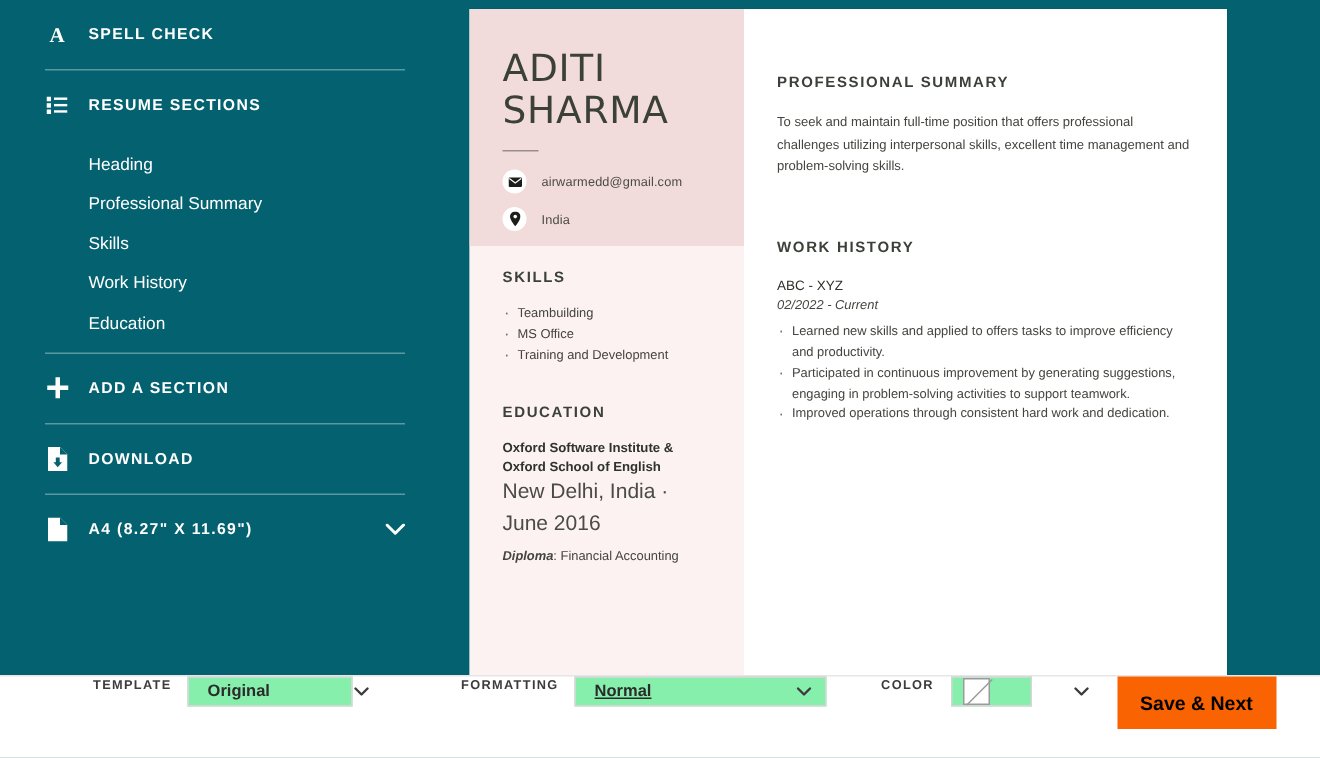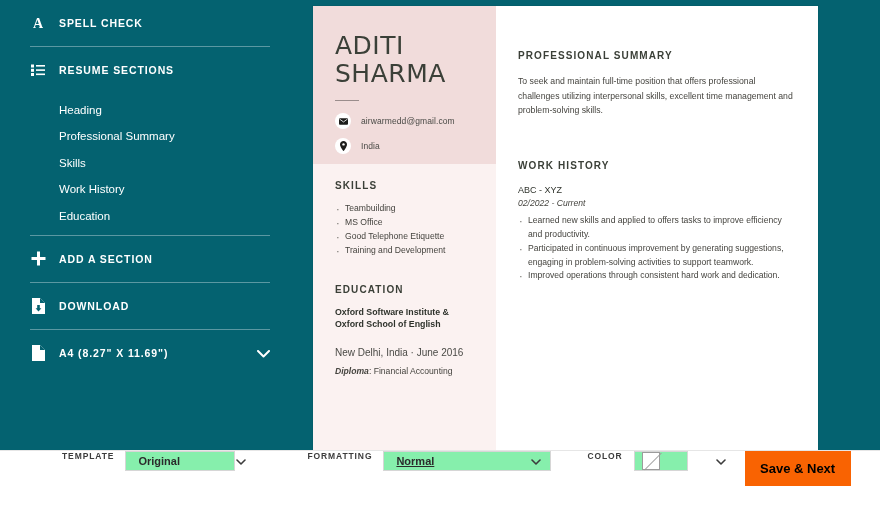--- a/index.html
+++ b/index.html
@@ -131,24 +131,24 @@
     color: #6f6e68;
     font-size: 11px;
   }
   .edu-school {
     font-size: 8.8px;
     font-weight: bold;
     color: #2f332c;
     line-height: 1.45;
   }
   .edu-meta {
-    font-size: 10px;
+    font-size: 14px;
     color: #4a4a46;
     line-height: 1.5;
-    margin-top: 14px;
+    margin-top: 0;
   }
   .edu-degree {
     font-size: 8.6px;
     color: #45443f;
     line-height: 1.5;
     margin-top: 5px;
   }
   .edu-degree i { font-weight: bold; }
 
   #right-col {
@@ -361,21 +361,20 @@
           <span class="contact-text">India</span>
         </div>
       </div>
 
       <div id="left-body">
         <div>
           <div class="lsec-title">SKILLS</div>
           <ul class="bullets">
             <li>Teambuilding</li>
             <li>MS Office</li>
-            <li>Good Telephone Etiquette</li>
             <li>Training and Development</li>
           </ul>
         </div>
 
         <div style="height:26px"></div>
 
         <div>
           <div class="lsec-title">EDUCATION</div>
           <div class="edu-school">Oxford Software Institute &amp; Oxford School of English</div>
           <div class="edu-meta">New Delhi, India · June 2016</div>

